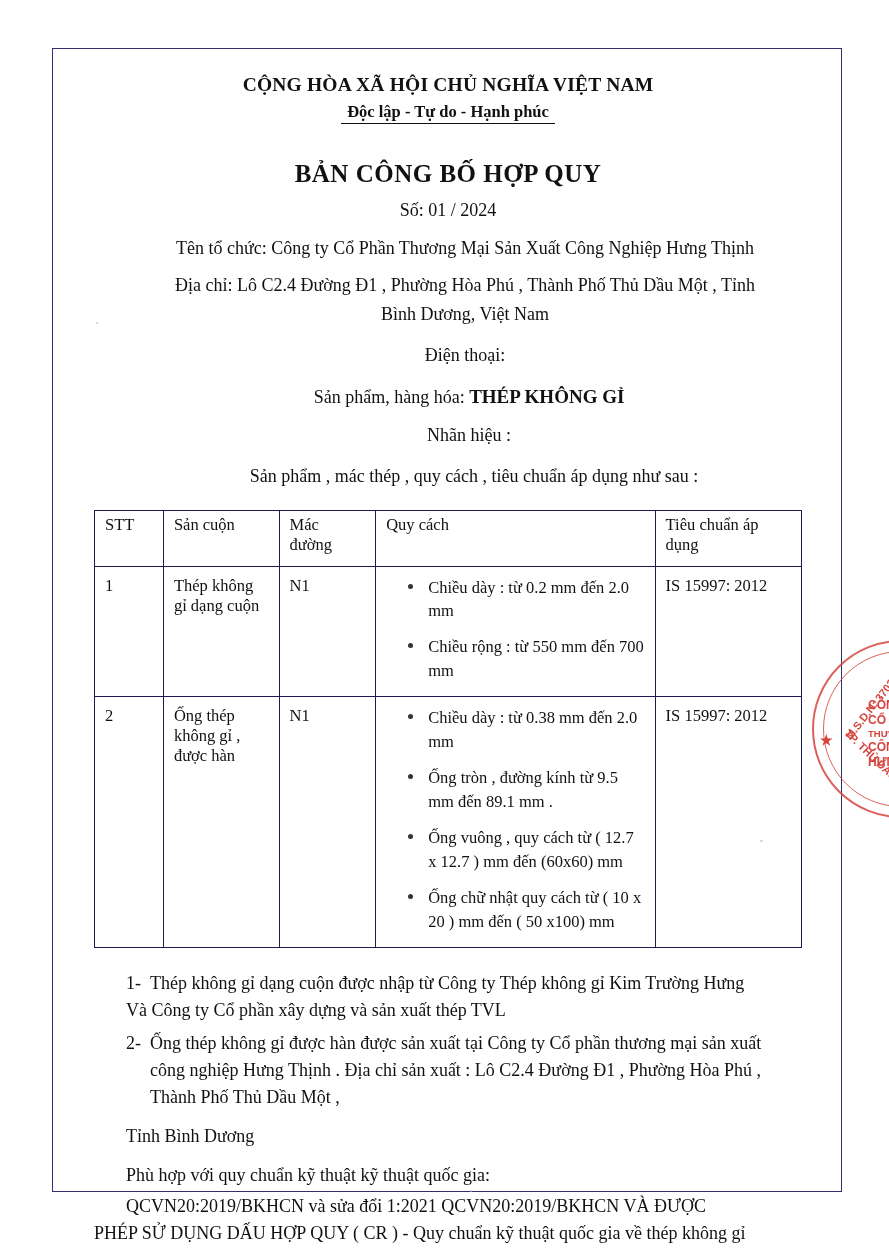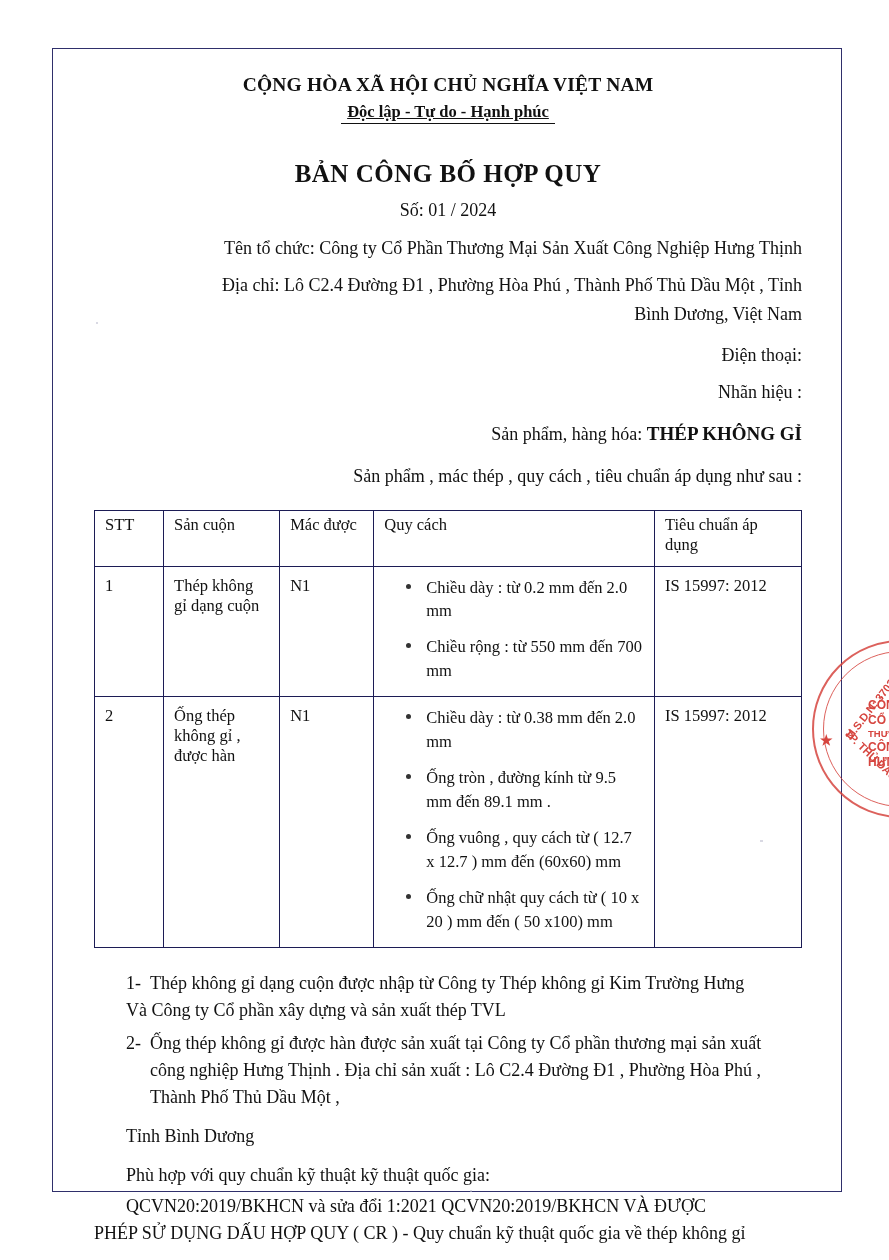--- a/index.html
+++ b/index.html
@@ -52,39 +52,38 @@
     letter-spacing: 0.2px;
     margin-top: 8px;
   }
   .nation-motto {
     font-size: 16.5px;
     font-weight: bold;
     margin-top: 6px;
     display: inline-block;
     border-bottom: 1.3px solid #111;
     padding: 0 6px 1px 6px;
-    text-decoration: underline;
   }
 
   .doc-title {
     font-size: 25px;
     font-weight: bold;
     margin-top: 36px;
     letter-spacing: 0.5px;
   }
   .doc-number {
     font-size: 18px;
     margin-top: 12px;
   }
 
   .para {
     font-size: 18px;
     line-height: 1.5;
     margin-top: 14px;
-    text-align: right;
+    text-align: center;
   }
   .para.indent-1 { padding-left: 34px; }
   .para.indent-2 { padding-left: 42px; }
   .para.indent-3 { padding-left: 52px; }
   .para.tight { margin-top: 10px; }
 
   .bold { font-weight: bold; }
 
   
   table.spec {
@@ -245,35 +244,35 @@
 
     <div class="center doc-title">BẢN CÔNG BỐ HỢP QUY</div>
     <div class="center doc-number">Số: 01 / 2024</div>
 
     <div class="para indent-1">Tên tổ chức: Công ty Cổ Phần Thương Mại Sản Xuất Công Nghiệp Hưng Thịnh</div>
     <div class="para indent-1 tight">Địa chỉ: Lô C2.4 Đường Đ1 , Phường Hòa Phú , Thành Phố Thủ Dầu Một , Tỉnh</div>
     <div class="para indent-1" style="margin-top:2px;">Bình Dương, Việt Nam</div>
 
     <div class="para indent-1">Điện thoại:</div>
 
-    <div class="para indent-2 tight">Nhãn hiệu :</div>
-
     <div class="para indent-2">
       <span>Sản phẩm, hàng hóa:</span>
       <span class="bold" style="font-size:19px;">THÉP KHÔNG GỈ</span>
     </div>
+
+    <div class="para indent-2 tight">Nhãn hiệu :</div>
 
     <div class="para indent-3">Sản phẩm , mác thép , quy cách , tiêu chuẩn áp dụng như sau :</div>
 
     <table class="spec">
       <thead>
         <tr>
           <th class="col-stt">STT</th>
           <th class="col-sp">Sản cuộn</th>
-          <th class="col-mac">Mác được</th>
+          <th class="col-mac">Mác đường</th>
           <th class="col-quy">Quy cách</th>
           <th class="col-tc">Tiêu chuẩn áp dụng</th>
         </tr>
       </thead>
       <tbody>
         <tr>
           <td class="col-stt c-center">1</td>
           <td class="col-sp justify-cell">Thép không gỉ dạng cuộn</td>
           <td class="col-mac c-center">N1</td>
           <td class="col-quy">

